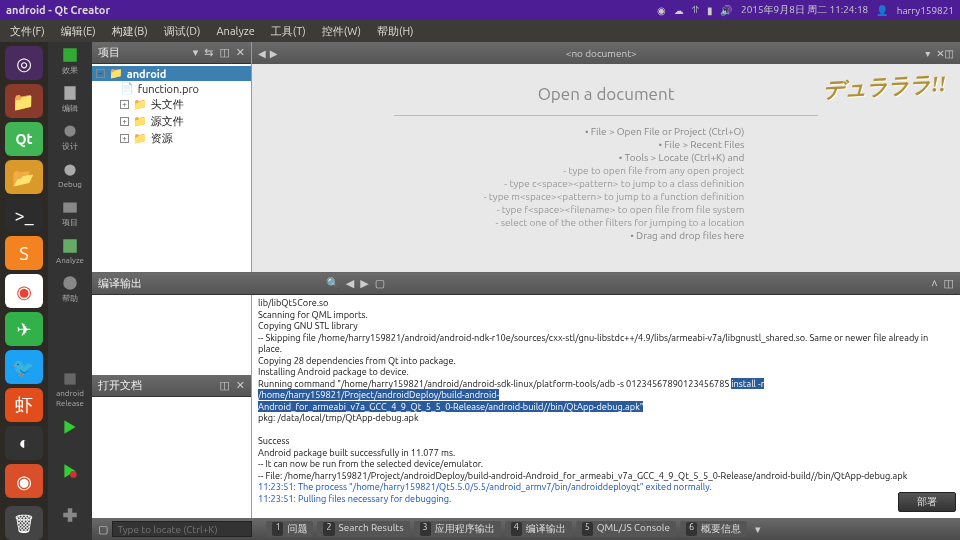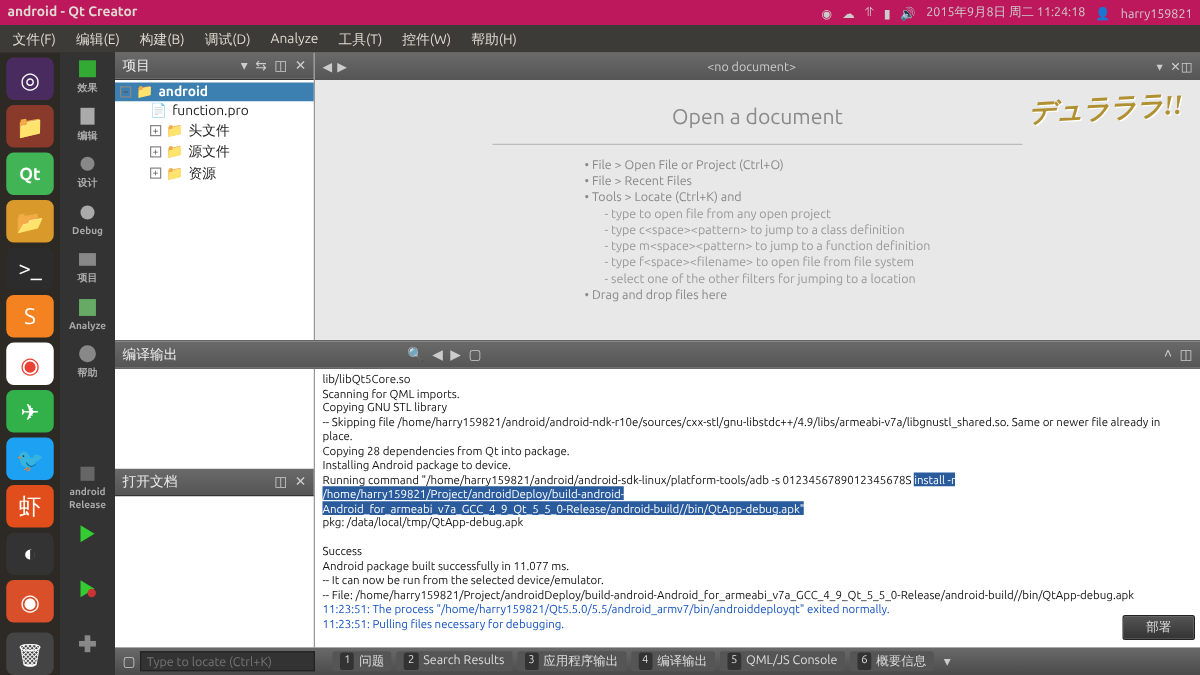--- a/index.html
+++ b/index.html
@@ -1,47 +1,47 @@
 <!DOCTYPE html>
 <html><head>
 <meta charset="utf-8">
 <style>
 * { margin:0; padding:0; box-sizing:border-box; font-family:"Ubuntu","Segoe UI",sans-serif; }
 body { width:960px; height:540px; overflow:hidden; background:#2c2c2c; font-size:11px; }
-.topbar { height:20px; background:#be185d; color:#dfdbd2; display:flex; align-items:center; padding:0 6px; }
+.topbar { height:20px; background:#4c1d95; color:#dfdbd2; display:flex; align-items:center; padding:0 6px; }
 .topbar .title { font-weight:bold; }
 .topbar .sysicons { margin-left:auto; display:flex; gap:8px; align-items:center; color:#ccc; }
 .topbar .sysicons span { font-size:10px; }
 .menubar { height:22px; background:#3c3b37; color:#dfdbd2; display:flex; align-items:center; padding:0 4px; gap:4px; position:relative; z-index:5; }
 .menubar .item { padding:2px 6px; cursor:pointer; }
 .content { display:flex; height:498px; }
 .launcher { width:48px; background:#2d2924; display:flex; flex-direction:column; align-items:center; padding-top:4px; gap:4px; }
 .launcher .licon { width:38px; height:38px; border-radius:6px; display:flex; align-items:center; justify-content:center; font-size:18px; color:#fff; }
-.sidenav { width:44px; background:#333; display:flex; flex-direction:column; align-items:center;font-weight:bold; }
+.sidenav { width:44px; background:#333; display:flex; flex-direction:column; align-items:center; }
 .sidenav .navitem { width:40px; height:38px; display:flex; flex-direction:column; align-items:center; justify-content:center; color:#aaa; font-size:8px; gap:1px; cursor:pointer; }
 .sidenav .navitem svg { width:18px; height:18px; }
 .sidenav .spacer { flex:1; }
 .sidenav .run { margin-bottom:6px; }
 .main { flex:1; display:flex; flex-direction:column; background:#d0d0d0; }
 .panelhdr { height:22px; background:linear-gradient(#6a6a6a,#555); color:#eee; display:flex; align-items:center; padding:0 6px; justify-content:space-between; border-bottom:1px solid #333; }
 .panelhdr .hdr-icons { display:flex; gap:6px; color:#ccc; }
 .top-row { display:flex; height:230px; }
 .proj-pane { width:160px; background:#fff; display:flex; flex-direction:column; border-right:1px solid #999; }
 .tree { flex:1; padding:2px 0; font-size:11px; color:#222; }
 .tree .node { padding:1px 4px 1px 12px; display:flex; align-items:center; gap:4px; }
 .tree .root { background:#3c7fb1; color:#fff; font-weight:bold; padding-left:4px; }
 .tree .child { padding-left:28px; }
 .tree .expand { display:inline-block; width:9px; height:9px; border:1px solid #888; color:#555; font-size:8px; line-height:7px; text-align:center; }
 .editor-area { flex:1; display:flex; flex-direction:column; background:#e8e8e8; position:relative; }
 .tabbar { height:22px; background:linear-gradient(#6a6a6a,#555); display:flex; align-items:center; padding:0 6px; color:#ccc; font-size:10px; }
 .tabbar .doc { flex:1; text-align:center; }
 .welcome { flex:1; display:flex; flex-direction:column; align-items:center; color:#777; padding:20px 0 0 0; position:relative; }
 .welcome h2 { color:#8a8a8a; font-weight:normal; font-size:17px; margin-bottom:12px; }
 .welcome .rule { width:60%; height:1px; background:#bbb; margin-bottom:8px; }
-.welcome ul { list-style:none; font-size:10px; color:#888; }
+.welcome ul { list-style:none; font-size:10px; color:#888;text-align:right; }
 .welcome ul li { margin:2px 0; }
 .welcome ul li.sub { padding-left:16px; color:#999; }
 .logo { position:absolute; right:14px; top:8px; font-family:cursive; font-style:italic; font-weight:bold; color:#b09030; font-size:22px; transform:rotate(-3deg); text-shadow:1px 1px 0 #fff; letter-spacing:-1px; }
 .output-pane { flex:1; display:flex; flex-direction:column; background:#fff; border-top:1px solid #666; min-height:0; }
 .output-body { display:flex; flex:1; min-height:0; }
 .open-docs { width:160px; border-right:1px solid #999; display:flex; flex-direction:column; }
 .compile-out { flex:1; display:flex; flex-direction:column; min-height:0; }
 .out-text { flex:1; overflow:hidden; padding:2px 6px; font-family:Consolas,monospace; font-size:9.2px; color:#111; line-height:1.25; }
 .out-text .red { color:#c00; }
 .out-text .blue { color:#1050c0; }

